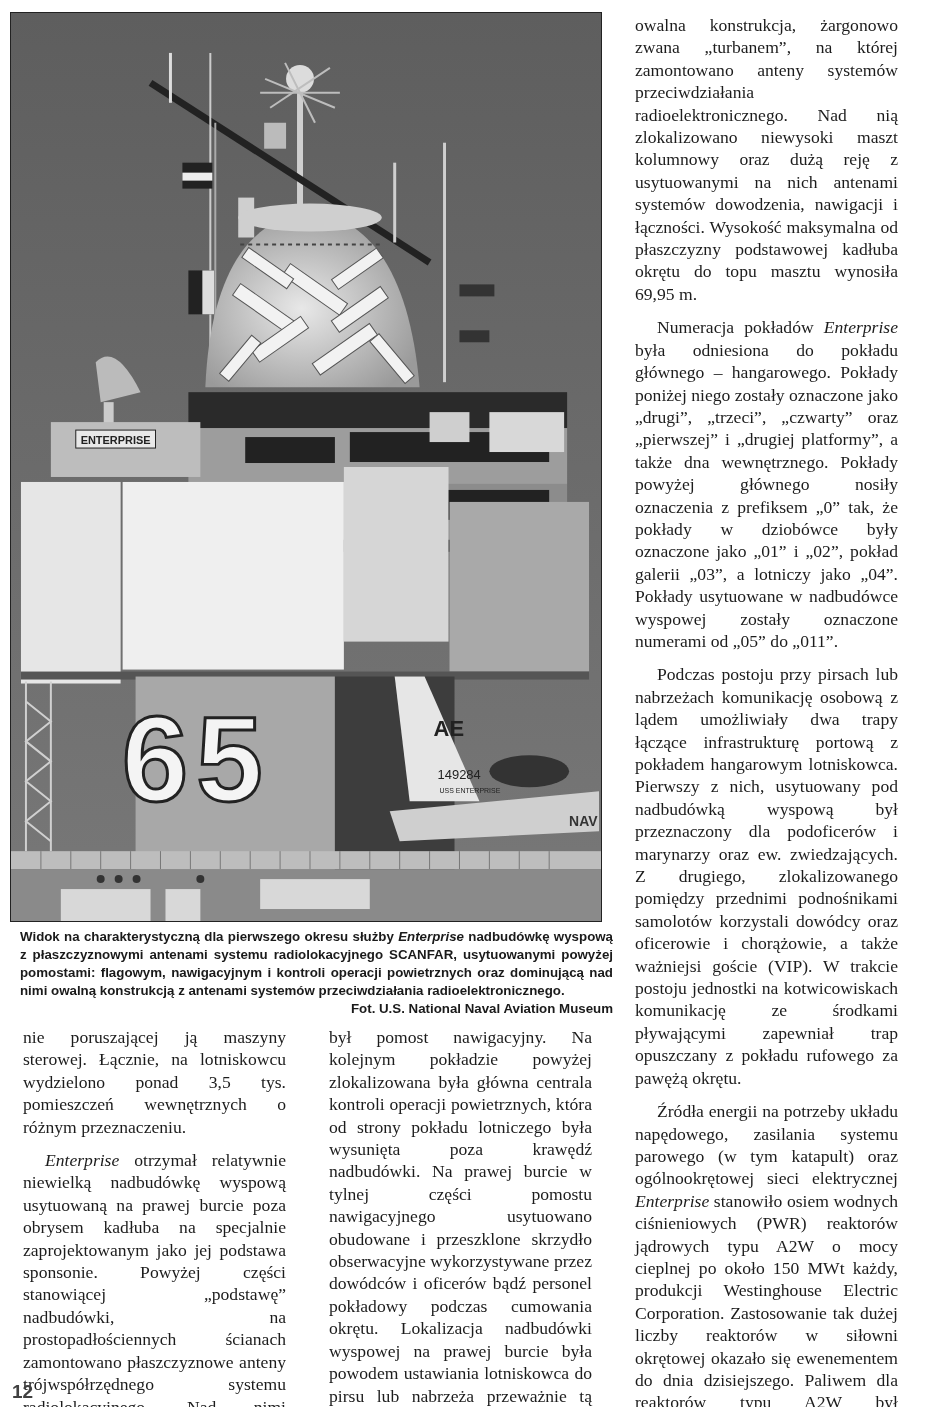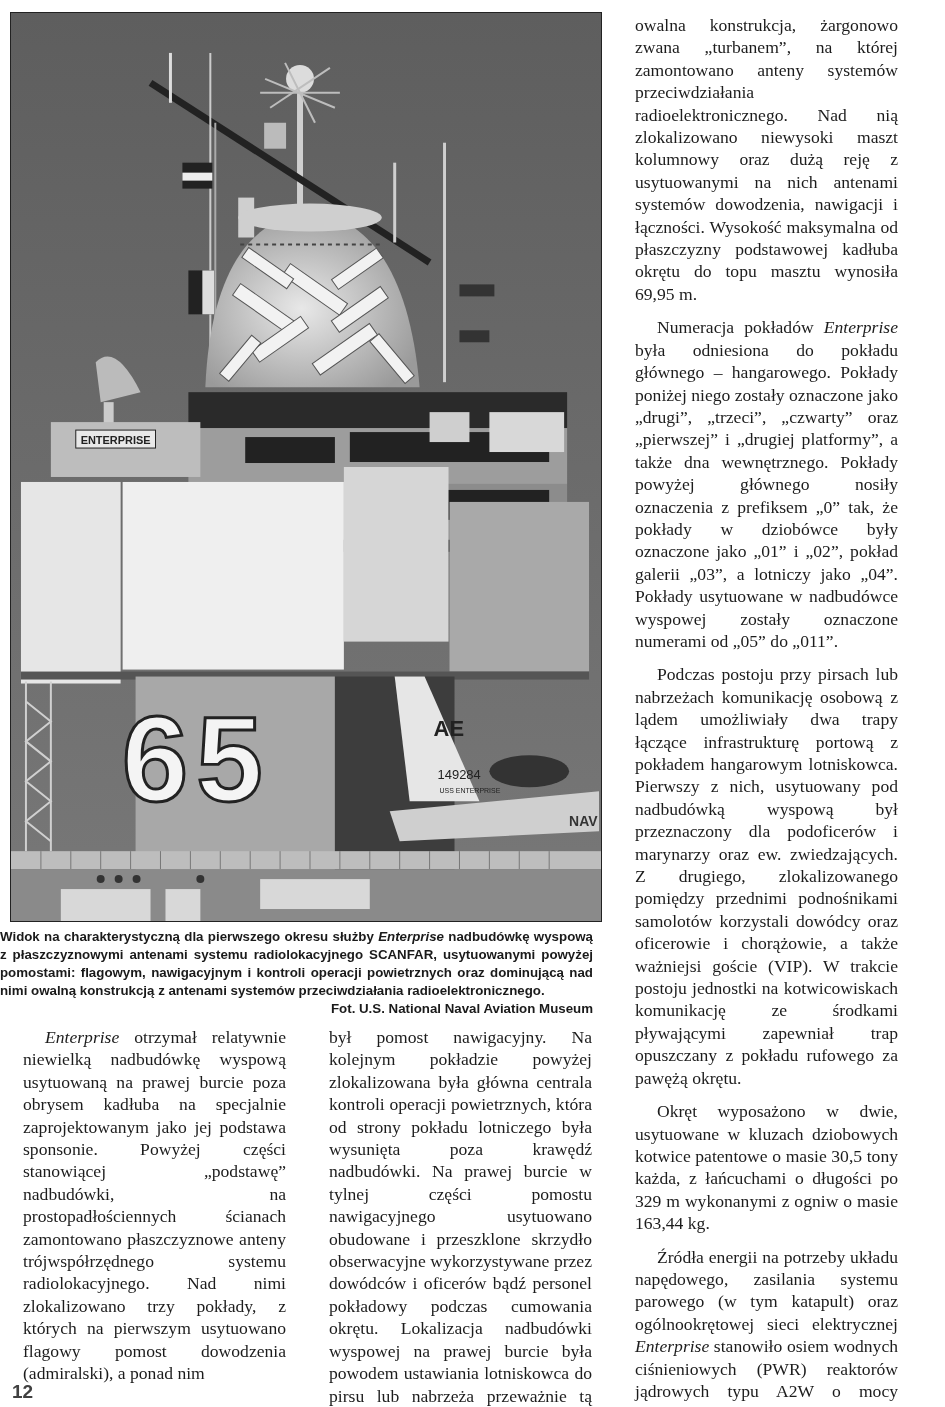--- a/index.html
+++ b/index.html
@@ -3,21 +3,21 @@
   <meta charset="utf-8">
   <style>
     html, body { margin:0; padding:0; background:#ffffff; }
     body { width:945px; height:1407px; position:relative; overflow:hidden; color:#1a1a1a; }
 
     
     .photo { position:absolute; left:10px; top:12px; width:592px; height:910px; background:#6c6c6c; overflow:hidden; border:1px solid #222; box-sizing:border-box; }
     .photo svg { width:100%; height:100%; display:block; }
 
     
-    .caption { position:absolute; left:0; top:928px; width:593px; font-family:"Liberation Sans","DejaVu Sans",sans-serif; font-weight:bold; font-size:13.3px; line-height:18px; text-align:justify; color:#1a1a1a; }
+    .caption { position:absolute; left:20px; top:928px; width:593px; font-family:"Liberation Sans","DejaVu Sans",sans-serif; font-weight:bold; font-size:13.3px; line-height:18px; text-align:justify; color:#1a1a1a; }
     .caption .credit { float:right; }
     .caption i { font-style:italic; }
 
     
     .col { position:absolute; font-family:"Liberation Serif","DejaVu Serif",serif; font-size:17.6px; line-height:22.4px; text-align:justify; color:#1c1c1c; hyphens:manual; }
     .col p { margin:11px; text-indent:0; }
     .col p.ind { text-indent:22px; }
     .col i { font-style:italic; }
     .c1 { left:12px; top:1015px; width:285px; }
     .c2 { left:318px; top:1015px; width:285px; }
@@ -164,28 +164,28 @@
     </g>
   </svg>
 </div>
 
 <div class="caption">
   <span>Widok na charakterystyczną dla pierwszego okresu służby </span><i>Enterprise</i><span> nadbudówkę wyspową z płaszczyznowymi antenami systemu radiolokacyjnego SCANFAR, usytuowanymi powyżej pomostami: flagowym, nawigacyjnym i kontroli operacji powietrznych oraz dominującą nad nimi owalną konstrukcją z antenami systemów przeciwdziałania radioelektronicznego.</span>
   <span class="credit">Fot. U.S. National Naval Aviation Museum</span>
 </div>
 
 <div class="col c1">
+  <p>nie poruszającej ją maszyny sterowej. Łącznie, na lotniskowcu wydzielono ponad 3,5 tys. pomieszczeń wewnętrznych o różnym przeznaczeniu.</p>
   <p class="ind"><i>Enterprise</i><span> otrzymał relatywnie niewielką nadbudówkę wyspową usytuowaną na prawej burcie poza obrysem kadłuba na specjalnie zaprojektowanym jako jej podstawa sponsonie. Powyżej części stanowiącej „podstawę” nadbudówki, na prostopadłościennych ścianach zamontowano płaszczyznowe anteny trójwspółrzędnego systemu radiolokacyjnego. Nad nimi zlokalizowano trzy pokłady, z których na pierwszym usytuowano flagowy pomost dowodzenia (admiralski), a ponad nim</span></p>
 </div>
 
 <div class="col c2">
   <p>był pomost nawigacyjny. Na kolejnym pokładzie powyżej zlokalizowana była główna centrala kontroli operacji powietrznych, która od strony pokładu lotniczego była wysunięta poza krawędź nadbudówki. Na prawej burcie w tylnej części pomostu nawigacyjnego usytuowano obudowane i przeszklone skrzydło obserwacyjne wykorzystywane przez dowódców i oficerów bądź personel pokładowy podczas cumowania okrętu. Lokalizacja nadbudówki wyspowej na prawej burcie była powodem ustawiania lotniskowca do pirsu lub nabrzeża przeważnie tą burtą. Ponad górnymi pokładami nadbudówki usytuowana była trzykondygnacyjna,</p>
 </div>
 
 <div class="col c3">
   <p>owalna konstrukcja, żargonowo zwana „turbanem”, na której zamontowano anteny systemów przeciwdziałania radioelektronicznego. Nad nią zlokalizowano niewysoki maszt kolumnowy oraz dużą reję z usytuowanymi na nich antenami systemów dowodzenia, nawigacji i łączności. Wysokość maksymalna od płaszczyzny podstawowej kadłuba okrętu do topu masztu wynosiła 69,95 m.</p>
   <p class="ind"><span>Numeracja pokładów </span><i>Enterprise</i><span> była odniesiona do pokładu głównego – hangarowego. Pokłady poniżej niego zostały oznaczone jako „drugi”, „trzeci”, „czwarty” oraz „pierwszej” i „drugiej platformy”, a także dna wewnętrznego. Pokłady powyżej głównego nosiły oznaczenia z prefiksem „0” tak, że pokłady w dziobówce były oznaczone jako „01” i „02”, pokład galerii „03”, a lotniczy jako „04”. Pokłady usytuowane w nadbudówce wyspowej zostały oznaczone numerami od „05” do „011”.</span></p>
   <p class="ind" style="margin-top:10px">Podczas postoju przy pirsach lub nabrzeżach komunikację osobową z lądem umożliwiały dwa trapy łączące infrastrukturę portową z pokładem hangarowym lotniskowca. Pierwszy z nich, usytuowany pod nadbudówką wyspową był przeznaczony dla podoficerów i marynarzy oraz ew. zwiedzających. Z drugiego, zlokalizowanego pomiędzy przednimi podnośnikami samolotów korzystali dowódcy oraz oficerowie i chorążowie, a także ważniejsi goście (VIP). W trakcie postoju jednostki na kotwicowiskach komunikację ze środkami pływającymi zapewniał trap opuszczany z pokładu rufowego za pawężą okrętu.</p>
-  <p class="ind">Okręt wyposażono w dwie, usytuowane w kluzach dziobowych kotwice patentowe o masie 30,5 tony każda, z łańcuchami o długości po 329 m wykonanymi z ogniw o masie 163,44 kg.</p>
   <p class="ind"><span>Źródła energii na potrzeby układu napędowego, zasilania systemu parowego (w tym katapult) oraz ogólnookrętowej sieci elektrycznej </span><i>Enterprise</i><span> stanowiło osiem wodnych ciśnieniowych (PWR) reaktorów jądrowych typu A2W o mocy cieplnej po około 150 MWt każdy, produkcji Westinghouse Electric Corporation. Zastosowanie tak dużej liczby reaktorów w siłowni okrętowej okazało się ewenementem do dnia dzisiejszego. Paliwem dla reaktorów typu A2W był wzbogacony uran 235, a do kontroli i regulacji procesu służyły pręty wykonane z hafnu. Wyłączenie reaktora w sytuacji awaryjnej</span></p>
 </div>
 
 <div class="pageno">12</div>
 
 </body></html>

